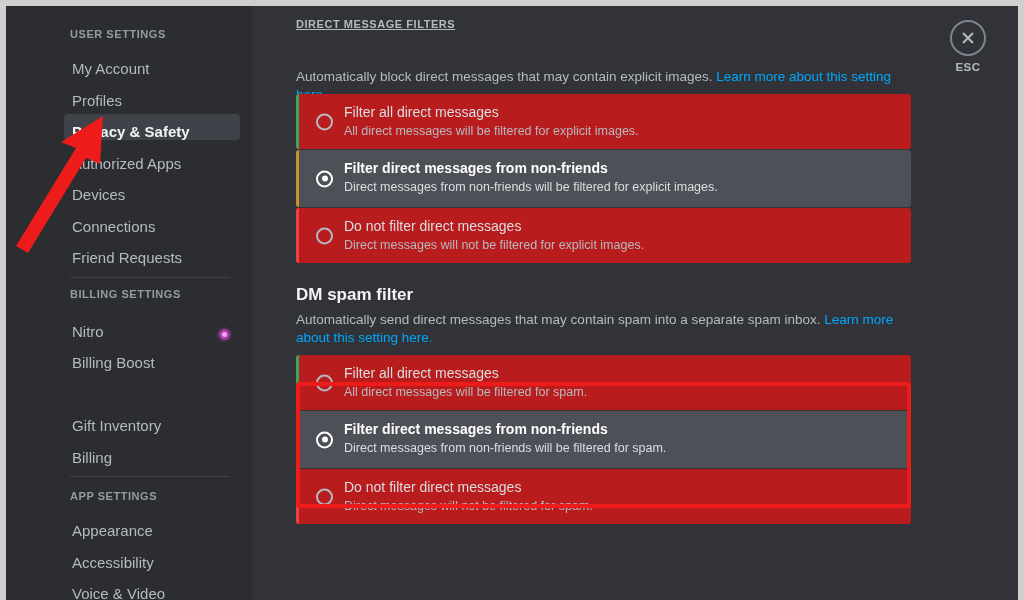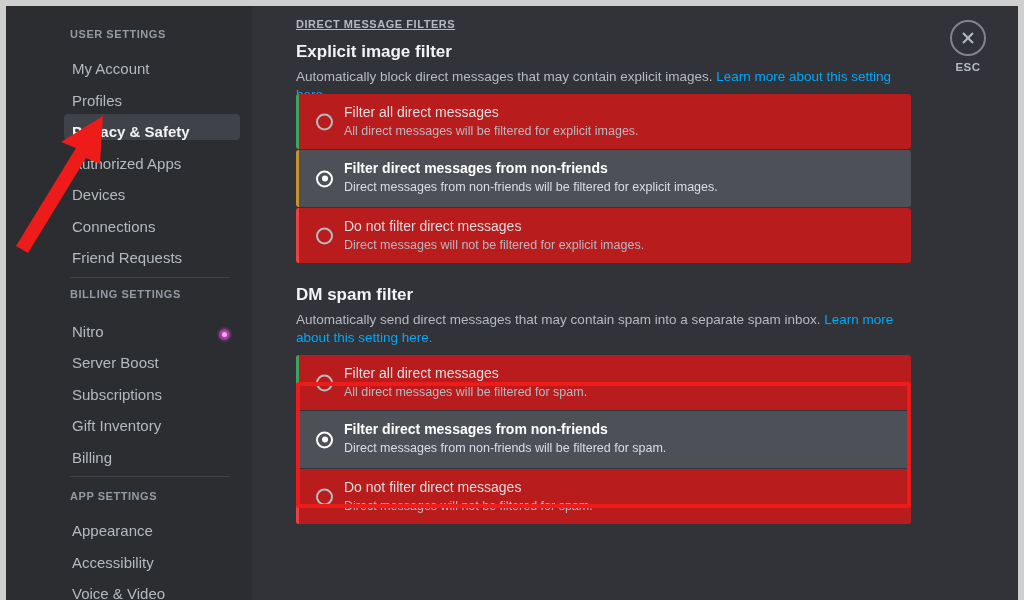--- a/index.html
+++ b/index.html
@@ -260,24 +260,21 @@
         <div class="side-item" style="top: 234px;">
           <span>Friend Requests</span>
         </div>
         <div class="side-sep" style="top: 270.5px;"></div>
         <div class="side-group-label" style="top: 282px;">BILLING SETTINGS</div>
         <div class="side-item" style="top: 307.5px;">
           <span>Nitro</span>
           <span class="nitro-badge"></span>
         </div>
         <div class="side-item" style="top: 339px;">
-          <span>Server Boost</span>
-        </div>
-        <div class="side-item" style="top: 370.5px;">
-          <span>Subscriptions</span>
+          <span>Billing Boost</span>
         </div>
         <div class="side-item" style="top: 402px;">
           <span>Gift Inventory</span>
         </div>
         <div class="side-item" style="top: 433.5px;">
           <span>Billing</span>
         </div>
         <div class="side-sep" style="top: 470px;"></div>
         <div class="side-group-label" style="top: 484px;">APP SETTINGS</div>
         <div class="side-item" style="top: 507px;">
@@ -291,21 +288,20 @@
         </div>
       </div>
 
     <div id="main">
       <div class="kicker">DIRECT MESSAGE FILTERS</div>
 
       <div id="esc">
         <div class="ring"></div>
         <div class="lbl">ESC</div>
       </div>
-    <div class="section-title" style="top: 36px;">Explicit image filter</div>
         <div class="section-desc" style="top: 62px;">Automatically block direct messages that may contain explicit images. <span class="link">Learn more about this setting here.</span></div>
         <div class="opt" style="top: 88px; height: 55px;">
           <div class="bar" style="background: rgb(59, 165, 93);"></div>
           <div class="radio"></div>
           <div class="o-title">Filter all direct messages</div>
           <div class="o-sub">All direct messages will be filtered for explicit images.</div>
         </div>
         <div class="opt selected" style="top: 144px; height: 57px;">
           <div class="bar" style="background: rgb(200, 146, 46);"></div>
           <div class="radio"></div>

